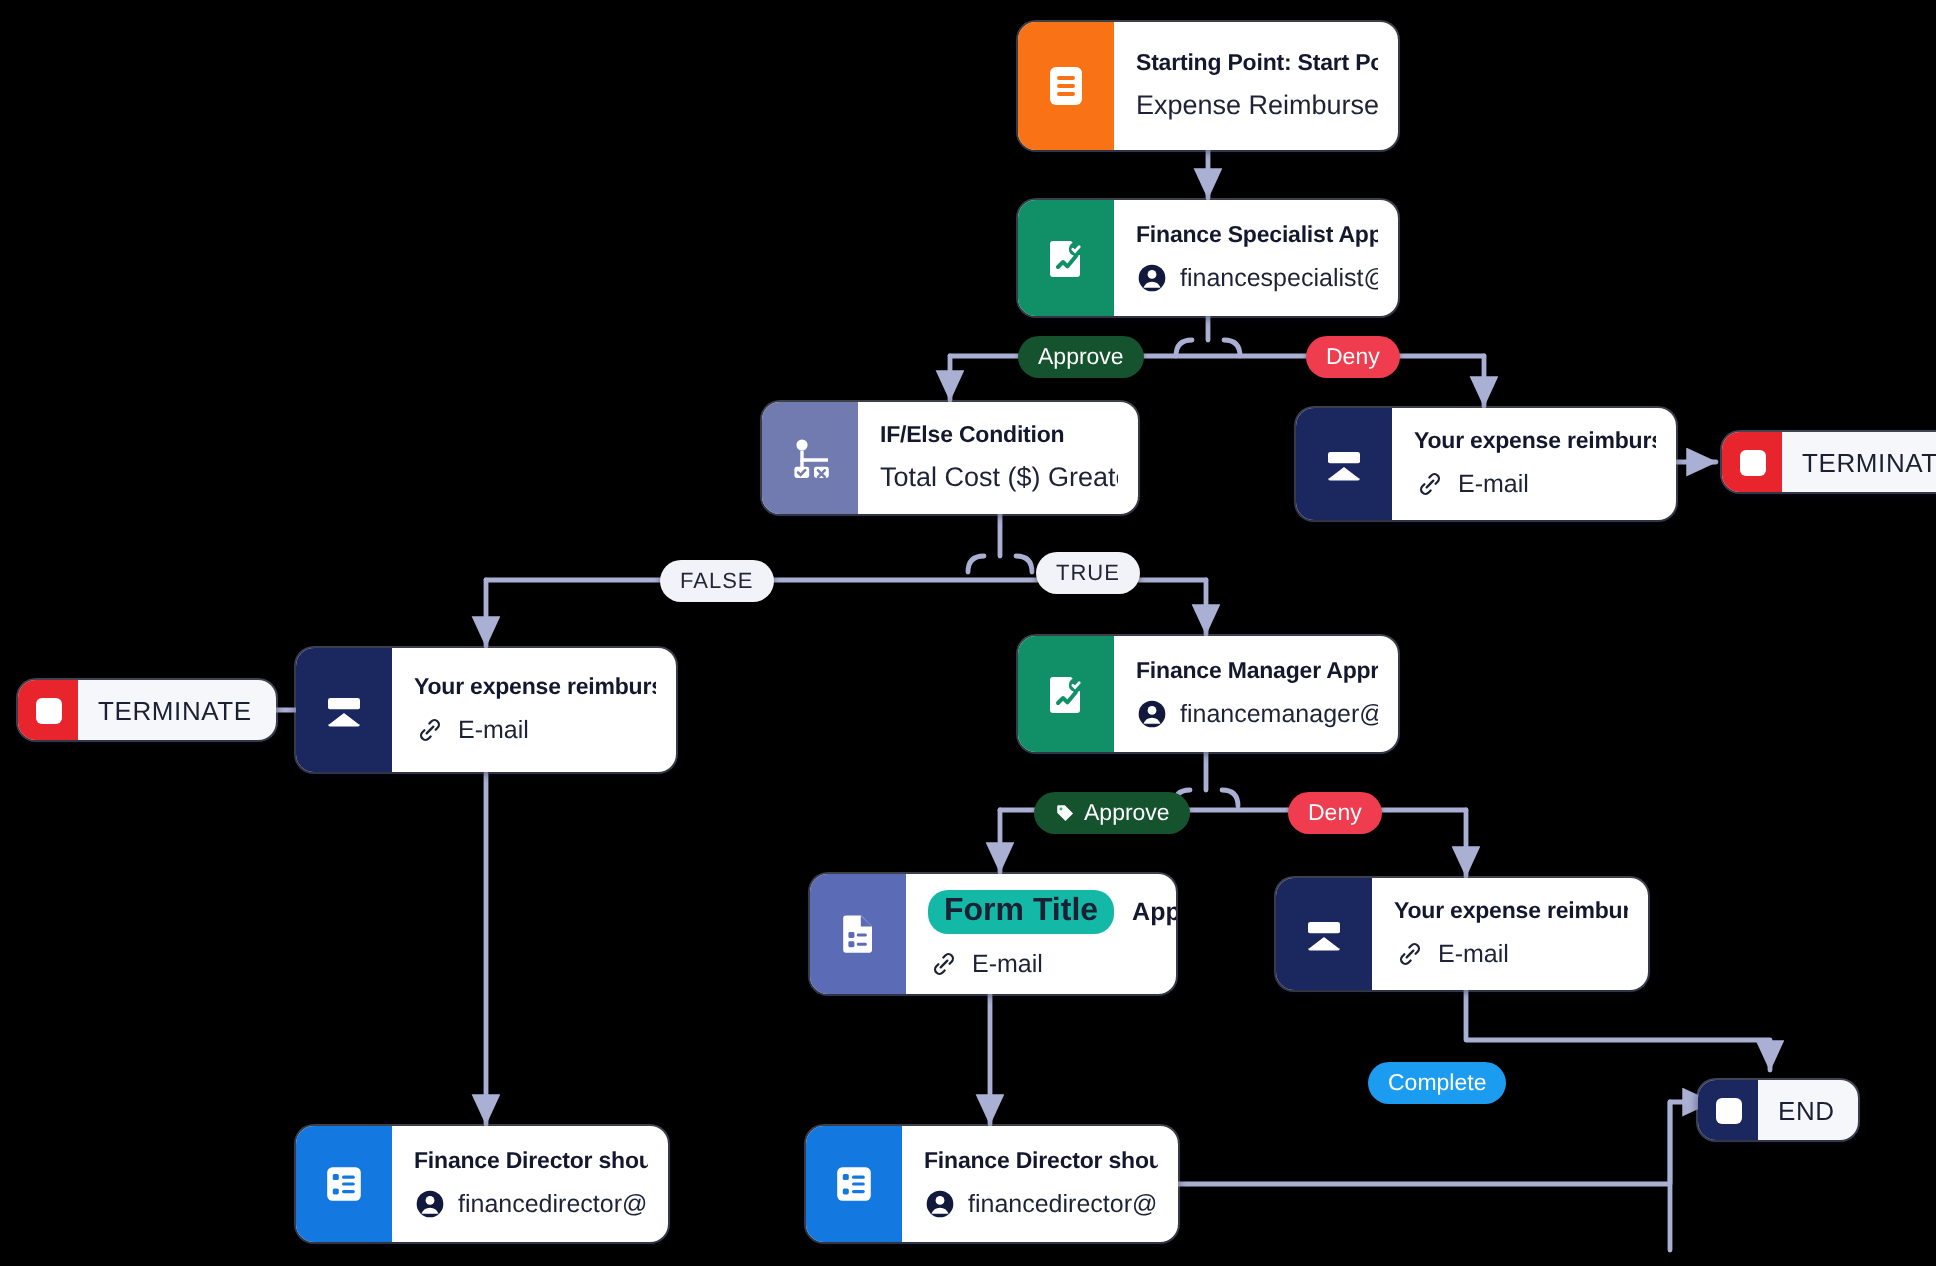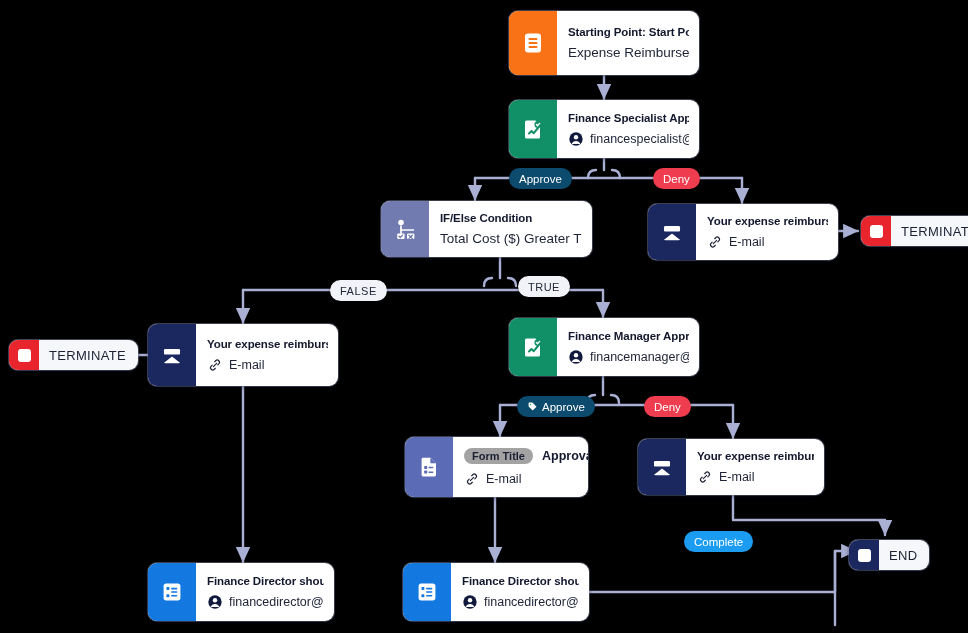--- a/index.html
+++ b/index.html
@@ -125,39 +125,39 @@
     gap: 4px;
     height: 21px;
     padding: 0 10px;
     border-radius: 11px;
     font-size: 11.5px;
     color: #ffffff;
     white-space: nowrap;
     z-index: 8;
     box-shadow: 0 1px 2px rgba(0,0,0,.35);
   }
-  .pill-green { background: #0c4a6e; }
+  .pill-green { background: #14532d; }
   .pill-red   { background: #ef3c4f; align-items: center; }
   .pill-blue  { background: #1b9cf0; }
   .pill-light {
     background: #f2f3f8;
     color: #222738;
     font-size: 11px;
     letter-spacing: .5px;
     box-shadow: 0 1px 3px rgba(0,0,0,.45);
     text-align: center;
   }
   .pill .picon { width: 11px; height: 11px; display:block; }
 
   
   .ft-row { display: flex; align-items: center; gap: 9px; }
   .ft-badge {
-    background: #a3a3a3;
+    background: #14b8a6;
     color: #1b2133;
-    font-size: 11px;
+    font-size: 16px;
     font-weight: bold;
     border-radius: 10px;
     padding: 2px 8px;
     white-space: nowrap;
   }
   .ft-val {
     font-size: 12.5px;
     font-weight: bold;
     color: #13182e;
     white-space: nowrap;
@@ -260,21 +260,21 @@
   </div>
 
   <div class="pill pill-green" style="left:509px; top:168px;">
     <span>Approve</span>
   </div>
 
   <div class="pill pill-red" style="left:653px; top:168px;">
     <span>Deny</span>
   </div>
 
-  <div class="node" style="left:381px; top:201px; width:211px; height:56px;">
+  <div class="node" style="left:381px; top:201px; width:188px; height:56px;">
     <div class="icon-pane pane-slate">
       <svg class="gicon" viewBox="0 0 24 24" fill="none">
         <circle cx="8" cy="5.5" r="2.8" fill="#ffffff"></circle>
         <path d="M8 8.4V13h9" stroke="#ffffff" stroke-width="1.7" fill="none"></path>
         <path d="M8 13v4" stroke="#ffffff" stroke-width="1.7" fill="none"></path>
         <rect x="4.2" y="16.4" width="7.4" height="5.6" rx="1.2" fill="#ffffff"></rect>
         <rect x="14" y="16.4" width="7.4" height="5.6" rx="1.2" fill="#ffffff"></rect>
         <path d="M6 19.2l1.3 1.3 2.3-2.4" stroke="#717bb0" stroke-width="1.3" stroke-linecap="round" fill="none"></path>
         <path d="M16 18.2l3.4 3.4M19.4 18.2L16 21.6" stroke="#717bb0" stroke-width="1.3" stroke-linecap="round"></path>
         <path d="M17 13h4" stroke="#ffffff" stroke-width="1.7" fill="none"></path>

